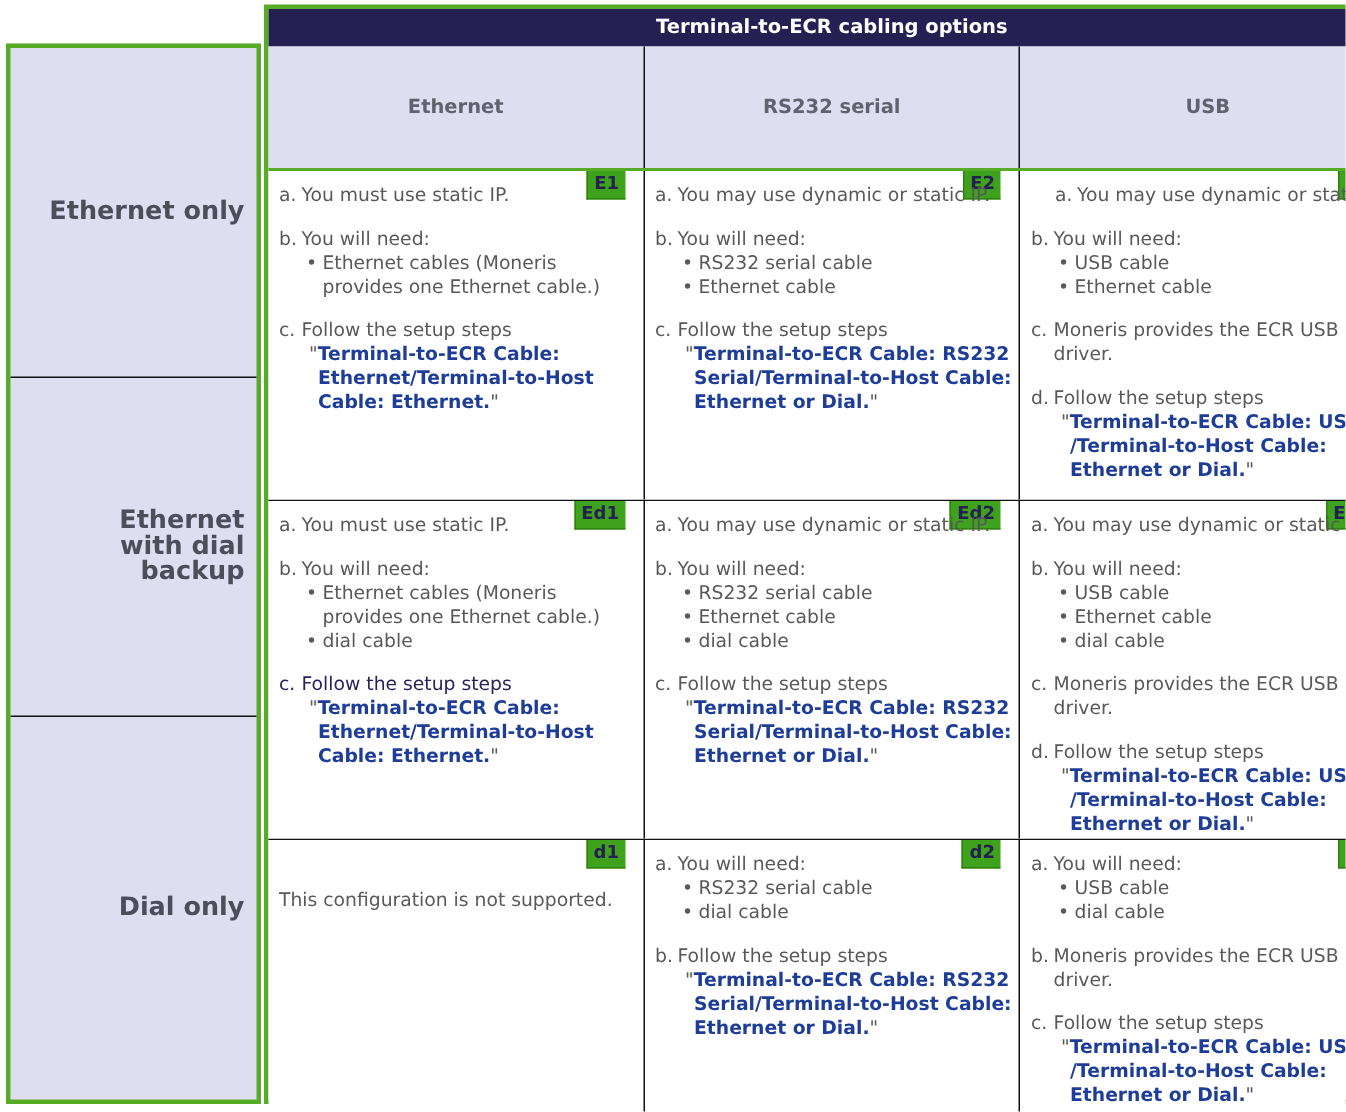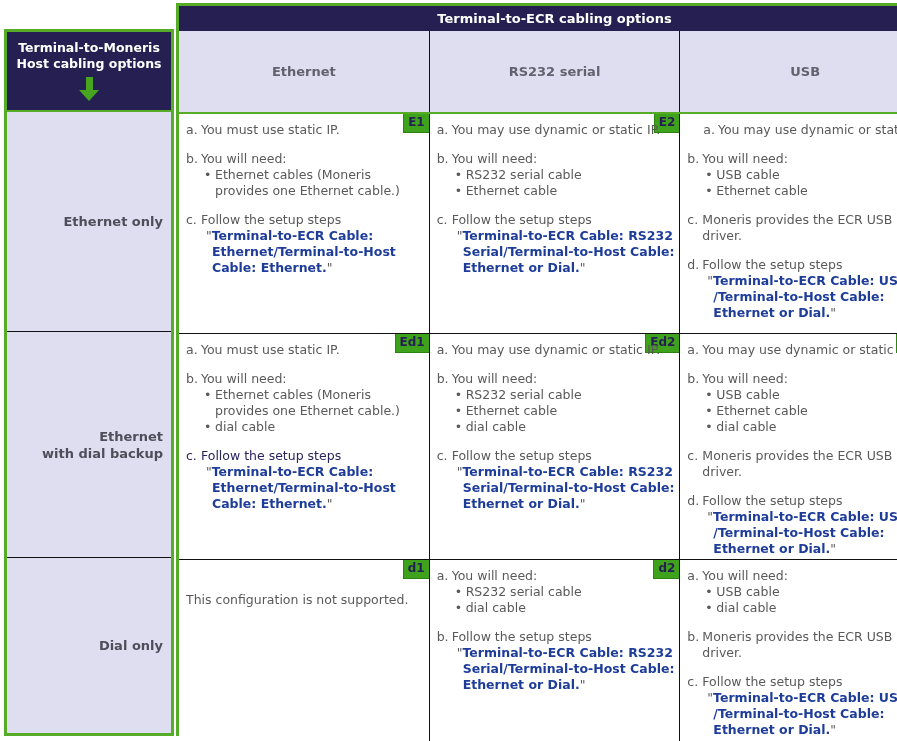--- a/index.html
+++ b/index.html
@@ -20,21 +20,21 @@
     color:#fff;font-weight:bold;font-size:12.5px;line-height:16px;
     text-align:center;padding-top:8px;
   }
   .arrow{margin-top:5px;}
   .arrow-stem{width:7px;height:13px;background:var(--arrow-green);margin:0 auto;}
   .arrow-head{width:0;height:0;border-left:10px solid transparent;
     border-right:10px solid transparent;border-top:11px solid var(--arrow-green);margin:0 auto;}
   .row-label{
     display:flex;flex-direction:column;justify-content:center;align-items:flex-end;
     padding-right:8px;box-sizing:border-box;text-align:right;
-    font-weight:bold;font-size:13px;line-height:17px;color:var(--label-text);
+    font-weight:bold;font-size:17px;line-height:17px;color:var(--label-text);
   }
   .h0{height:219px;}
   .h1{height:226px;border-top:1px solid var(--line);box-sizing:border-box;}
   .h2{flex:1;border-top:1px solid var(--line);box-sizing:border-box;}
   
   .main{
     position:absolute;left:176px;top:3px;width:757px;height:733px;
     box-sizing:border-box;border:3px solid var(--green);
     background:#fff;display:flex;flex-direction:column;
   }
@@ -55,21 +55,21 @@
   .grid{flex:1;display:flex;flex-direction:column;}
   .row{display:flex;box-sizing:border-box;}
   .cell{
     flex:1;position:relative;box-sizing:border-box;background:#fff;
     border-right:1px solid var(--line);
     padding:8px 3px 6px 7px;
     font-size:12.5px;line-height:16px;color:var(--body-text);
   }
   .cell:last-child{border-right:none;}
   .badge{
-    position:absolute;top:0;right:0;background:var(--badge-green);
+    position:absolute;top:0;right:12px;background:var(--badge-green);
     color:var(--navy);font-weight:bold;font-size:12px;line-height:15px;
     padding:1px 4px 2px;border-left:1px solid var(--badge-edge);
     border-bottom:1px solid var(--badge-edge);
   }
   .item{position:relative;padding-left:15px;margin-top:13px;}
   .cell div.item:first-of-type{margin-top:0;}
   .ilabel{position:absolute;left:0;top:0;}
   .item.flush{padding-left:0;margin-left:16px;}
   .item.flush .ilabel{position:static;margin-right:3px;}
   .item.dark{color:var(--dark-item);}
@@ -79,28 +79,20 @@
   .linkline{padding-left:11px;text-indent:-6px;}
   .q{color:var(--body-text);}
   .linktext{color:var(--link-blue);font-weight:bold;margin-top:28px;}
   .dot{color:var(--link-blue);font-weight:bold;}
   .note{margin-top:24px;}
 </style>
 </head>
 <body>
 
 <div class="left-col">
-  <div class="corner-cell">
-    <div>Terminal-to-Moneris</div>
-    <div>Host cabling options</div>
-    <div class="arrow">
-      <div class="arrow-stem"></div>
-      <div class="arrow-head"></div>
-    </div>
-  </div>
   <div style="display:flex;flex-direction:column;flex:1;">
       <div class="row-label h0">
         <div>Ethernet only</div>
       </div>
       <div class="row-label h1">
         <div>Ethernet</div>
         <div>with dial backup</div>
       </div>
       <div class="row-label h2">
         <div>Dial only</div>

